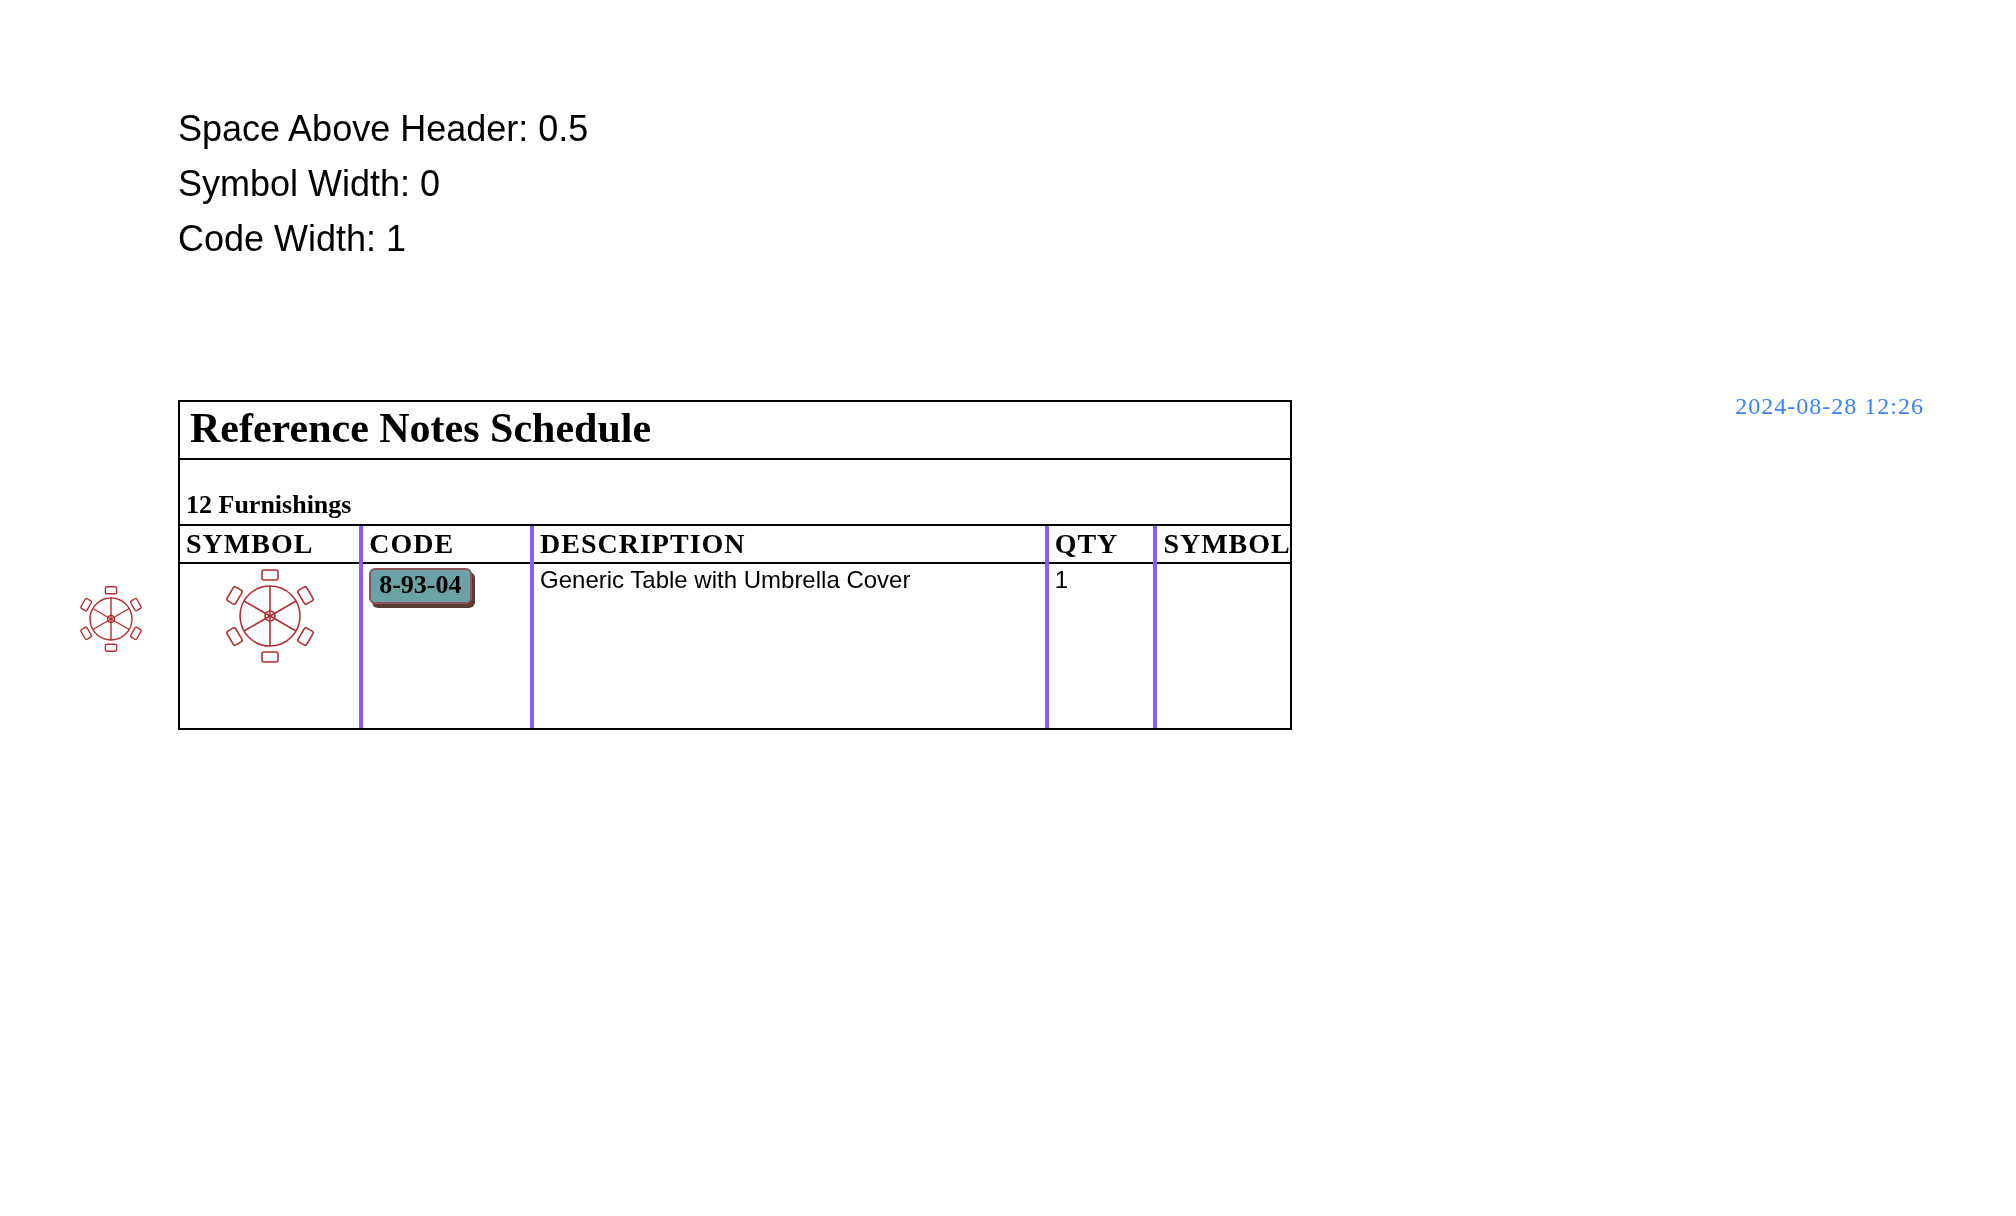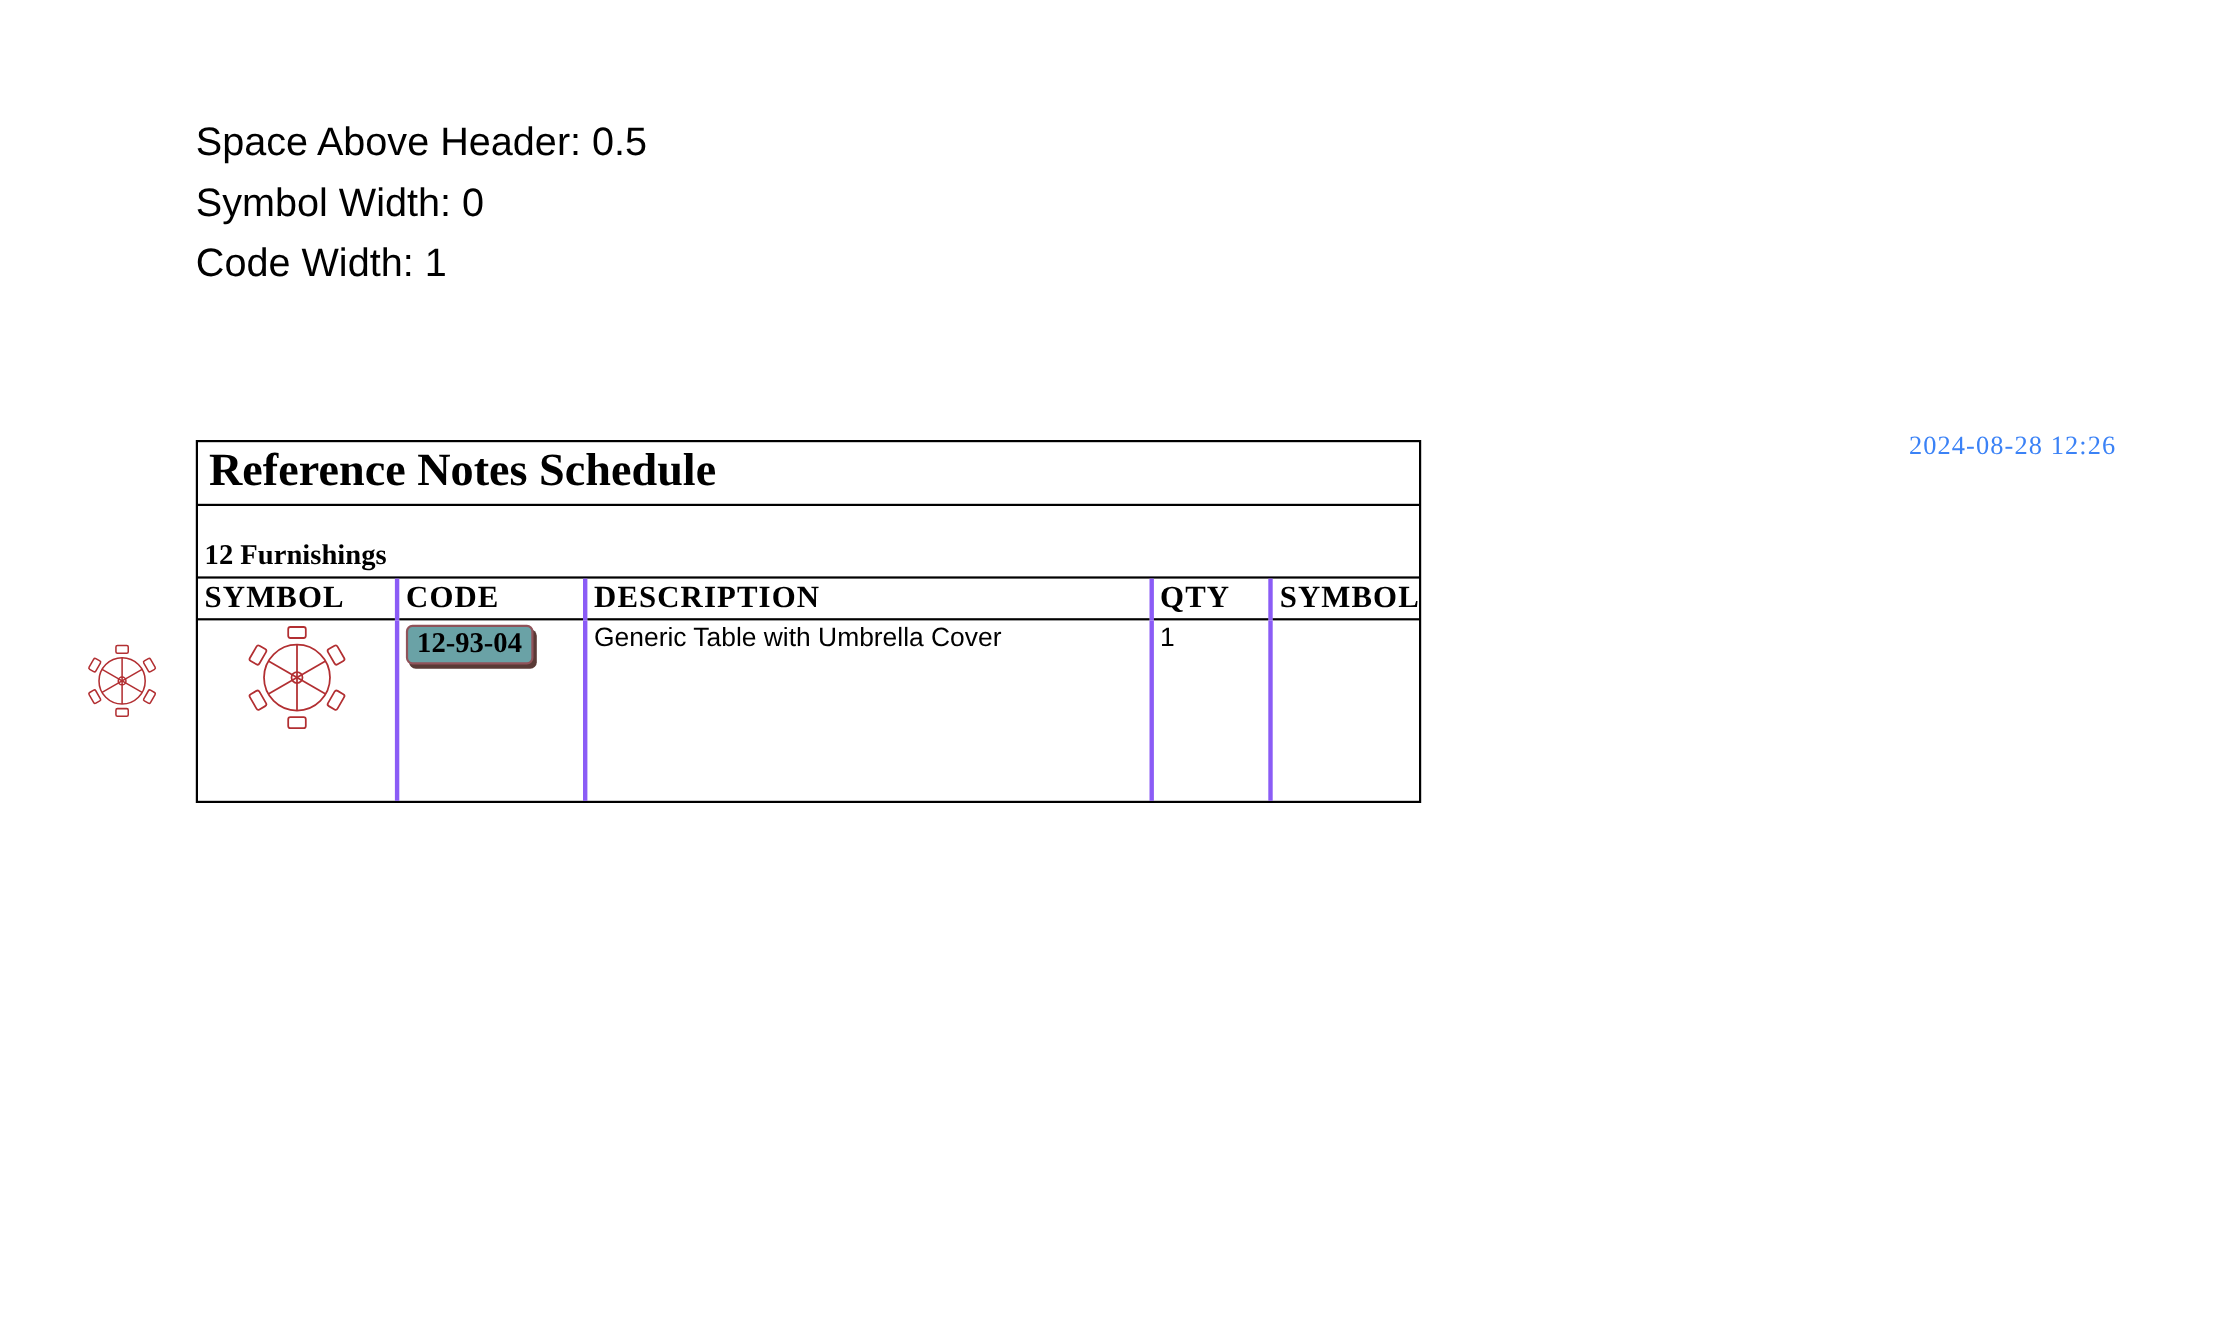--- a/index.html
+++ b/index.html
@@ -76,21 +76,21 @@
                     </g>
                   <g transform="rotate(-60 50 50)">
                       <rect x="42" y="4" width="16" height="10" rx="2"></rect>
                       <rect x="42" y="86" width="16" height="10" rx="2"></rect>
                     </g>
                 </g>
               </g>
             </svg>
           </td>
           <td>
-            <span class="code-tag">12-93-04</span>
+            <span class="code-tag">8-93-04</span>
           </td>
           <td>Generic Table with Umbrella Cover</td>
           <td>1</td>
           <td></td>
         </tr>
       </tbody>
     </table>
   </div>
 
   <div class="legend-icon">

